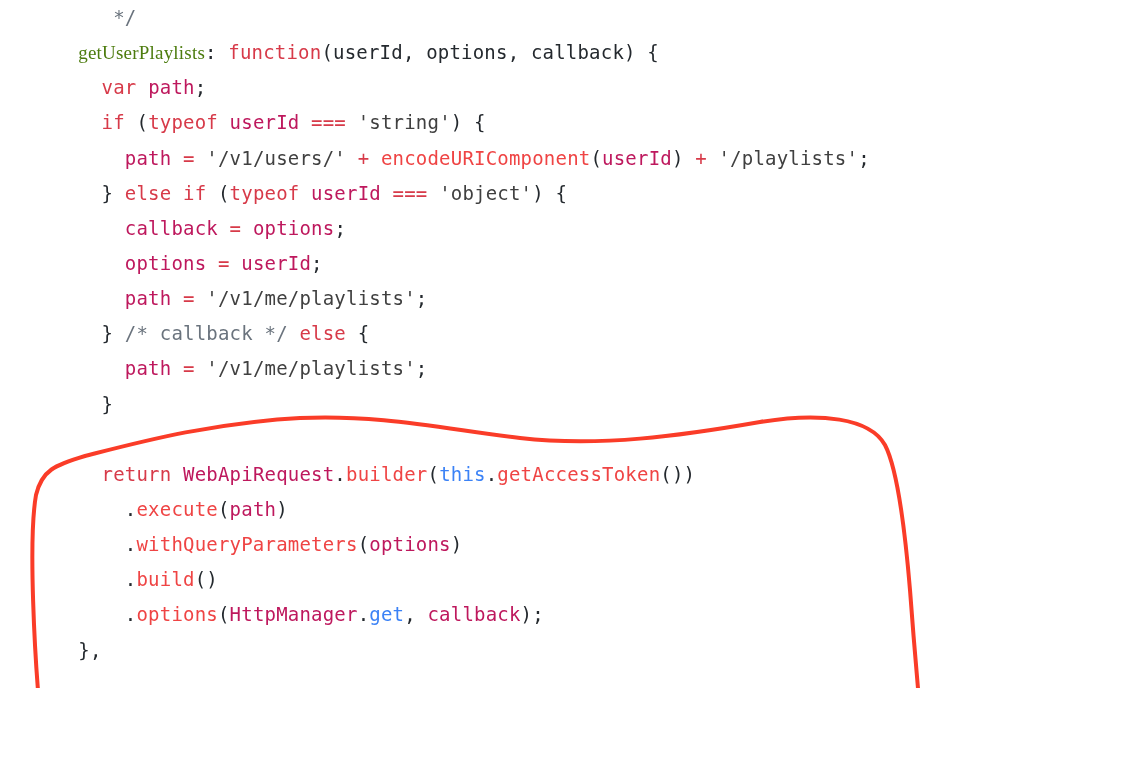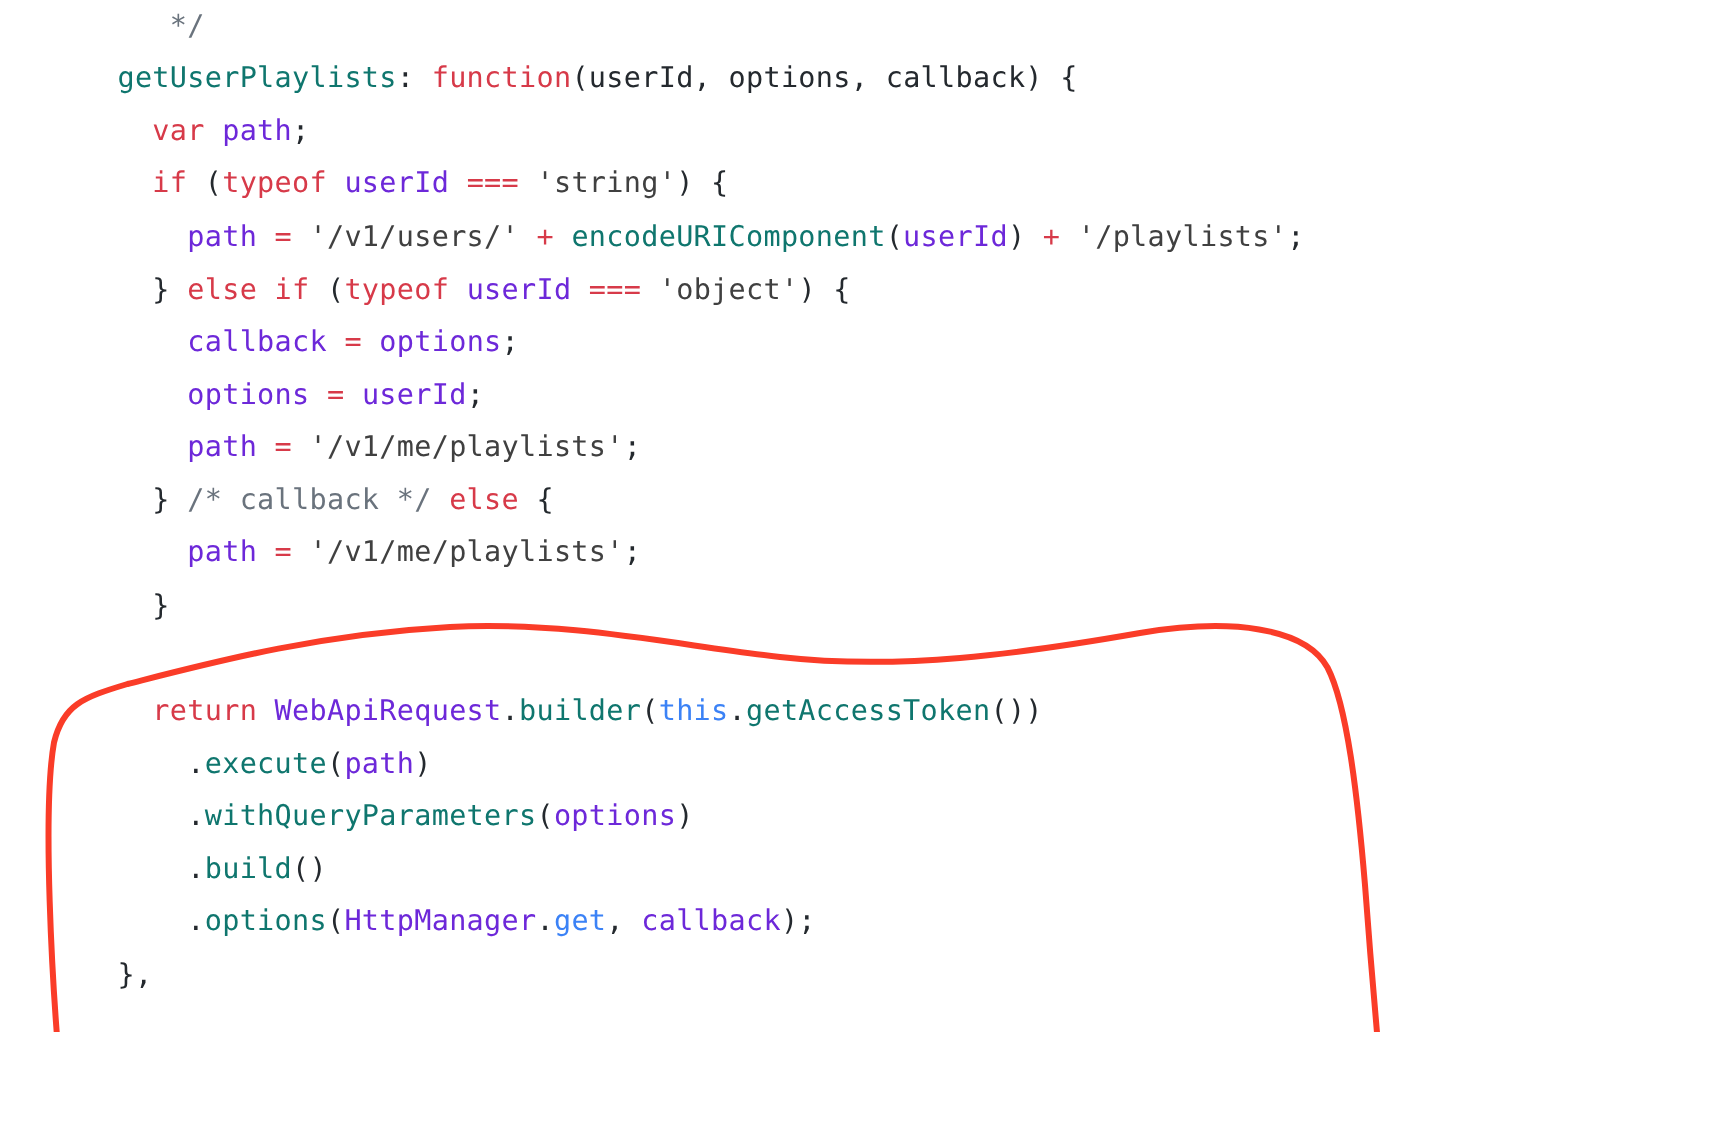--- a/index.html
+++ b/index.html
@@ -13,28 +13,28 @@
   }
   pre {
     margin: 0;
     padding: 0;
     white-space: pre;
   }
   .code-container {
     padding: 0 0 20px 55px;
     letter-spacing: 0.2px;
   }
-  .tok-prop    { color: #0f766e; }   
+  .tok-prop    { color: #4d7c0f; font-family: Liberation Serif, serif; }   
   .tok-keyword { color: #d73a49; }   
   .tok-string  { color: #404040; }   
   .tok-param   { color: #24292e; }   
   .tok-punc    { color: #24292e; }   
   .tok-comment { color: #6a737d; }   
-  .tok-call    { color: #0f766e; }   
-  .tok-ident   { color: #6d28d9; }   
+  .tok-call    { color: #ef4444; }   
+  .tok-ident   { color: #be185d; }   
   .tok-this    { color: #3b82f6; }   
 
   .annotation {
     position: absolute;
     top: 0;
     left: 0;
     pointer-events: none;
   }
 </style>
 </head>

